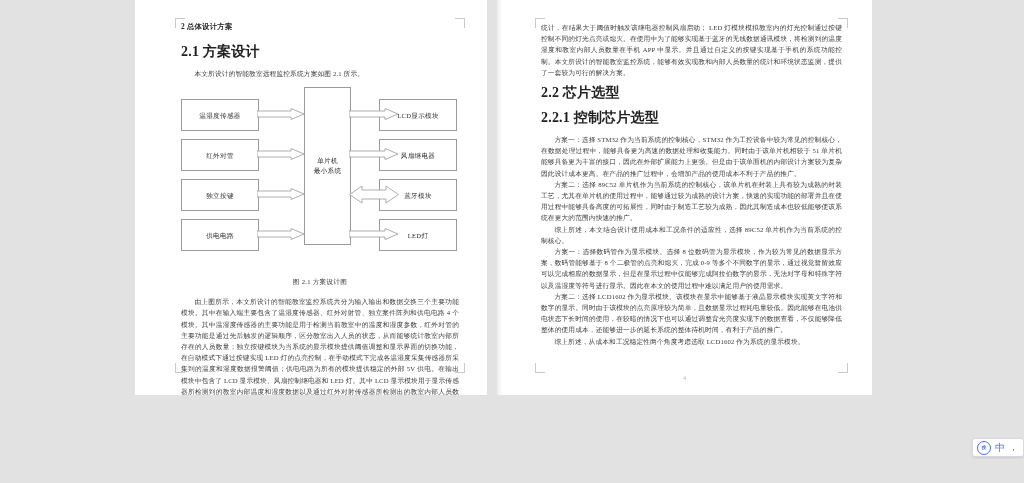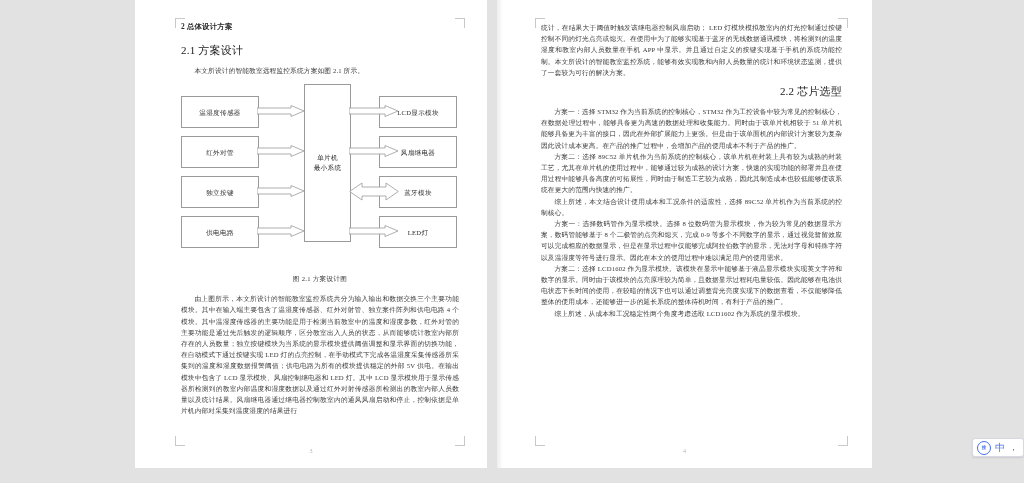--- a/index.html
+++ b/index.html
@@ -14,21 +14,21 @@
   #viewer {
     position: relative;
     width: 1024px;
     height: 483px;
     background: #e2e2e2;
   }
   .page {
     position: absolute;
     top: 0;
     background: #ffffff;
-    height: 468px;
+    height: 395px;
     overflow: hidden;
   }
   #page-left  { left: 135px; width: 352px; }
   #page-right { left: 497px; width: 375px; }
 
   
   .cmark {
     position: absolute;
     width: 9px; height: 9px;
     border-color: #c9c9c9;
@@ -49,27 +49,27 @@
   #page-right .content { left: 44px; right: 30px; }
 
   h2.sec {
     font-size: 7.4px;
     font-weight: bold;
     margin: 0 0 11px 0;
     color: #2a2a2a;
     letter-spacing: .2px;
   }
   h3.sub {
-    font-size: 11px;
-    font-weight: normal;
+    font-size: 14px;
+    font-weight: bold;
     margin: 0 0 7px 0;
     color: #222;
     letter-spacing: .2px;
   }
-  h3.sub.tight { margin-top: 6px; text-align: right; }
+  h3.sub.tight { margin-top: 6px; }
   p.para {
     font-size: 6.7px;
     line-height: 11.2px;
     margin: 0 0 0 0;
     text-align: justify;
     text-indent: 13.4px;
     color: #3b3b3b;
     letter-spacing: .15px;
   }
   p.cont { text-indent: 0; }
@@ -264,20 +264,21 @@
     <div class="cmark cm-tl" style="left:38px;  top:18px;"></div>
     <div class="cmark cm-tr" style="right:24px; top:18px;"></div>
     <div class="cmark cm-bl" style="left:38px;  bottom:22px;"></div>
     <div class="cmark cm-br" style="right:24px; bottom:22px;"></div>
 
     <div class="content">
       <p class="para cont">统计，在结果大于阈值时触发该继电器控制风扇启动；  LED 灯模块模拟教室内的灯光控制通过按键控制不同的灯光点亮或熄灭。在使用中为了能够实现基于蓝牙的无线数据通讯模块，将检测到的温度湿度和教室内部人员数量在手机 APP 中显示。并且通过自定义的按键实现基于手机的系统功能控制。本文所设计的智能教室监控系统，能够有效实现教和内部人员数量的统计和环境状态监测，提供了一套较为可行的解决方案。</p>
 
       <h3 class="sub tight">2.2 芯片选型</h3>
 
+      <h3 class="sub tight">2.2.1 控制芯片选型</h3>
 
       <p class="para">方案一：选择 STM32 作为当前系统的控制核心，STM32 作为工控设备中较为常见的控制核心，在数据处理过程中，能够具备更为高速的数据处理和收集能力。同时由于该单片机相较于 51 单片机能够具备更为丰富的接口，因此在外部扩展能力上更强。但是由于该单面机的内部设计方案较为复杂因此设计成本更高。在产品的推广过程中，会增加产品的使用成本不利于产品的推广。</p>
       <p class="para">方案二：选择 89C52 单片机作为当前系统的控制核心，该单片机在封装上具有较为成熟的封装工艺，尤其在单片机的使用过程中，能够通过较为成熟的设计方案，快速的实现功能的部署并且在使用过程中能够具备高度的可拓展性，同时由于制造工艺较为成熟，因此其制造成本也较低能够使该系统在更大的范围内快速的推广。</p>
       <p class="para">综上所述，本文结合设计使用成本和工况条件的适应性，选择 89C52 单片机作为当前系统的控制核心。</p>
 
 
       <p class="para">方案一：选择数码管作为显示模块。选择 8 位数码管为显示模块，作为较为常见的数据显示方案，数码管能够基于 8 个二极管的点亮和熄灭，完成 0-9 等多个不同数字的显示，通过视觉暂留效应可以完成相应的数据显示，但是在显示过程中仅能够完成阿拉伯数字的显示，无法对字母和特殊字符以及温湿度等符号进行显示。因此在本文的使用过程中难以满足用户的使用需求。</p>
       <p class="para">方案二：选择 LCD1602 作为显示模块。该模块在显示中能够基于液晶显示模块实现英文字符和数字的显示。同时由于该模块的点亮原理较为简单，且数据显示过程耗电量较低。因此能够在电池供电状态下长时间的使用，在较暗的情况下也可以通过调整背光亮度实现下的数据查看，不仅能够降低整体的使用成本，还能够进一步的延长系统的整体待机时间，有利于产品的推广。</p>
       <p class="para">综上所述，从成本和工况稳定性两个角度考虑选取 LCD1602 作为系统的显示模块。</p>
     </div>

